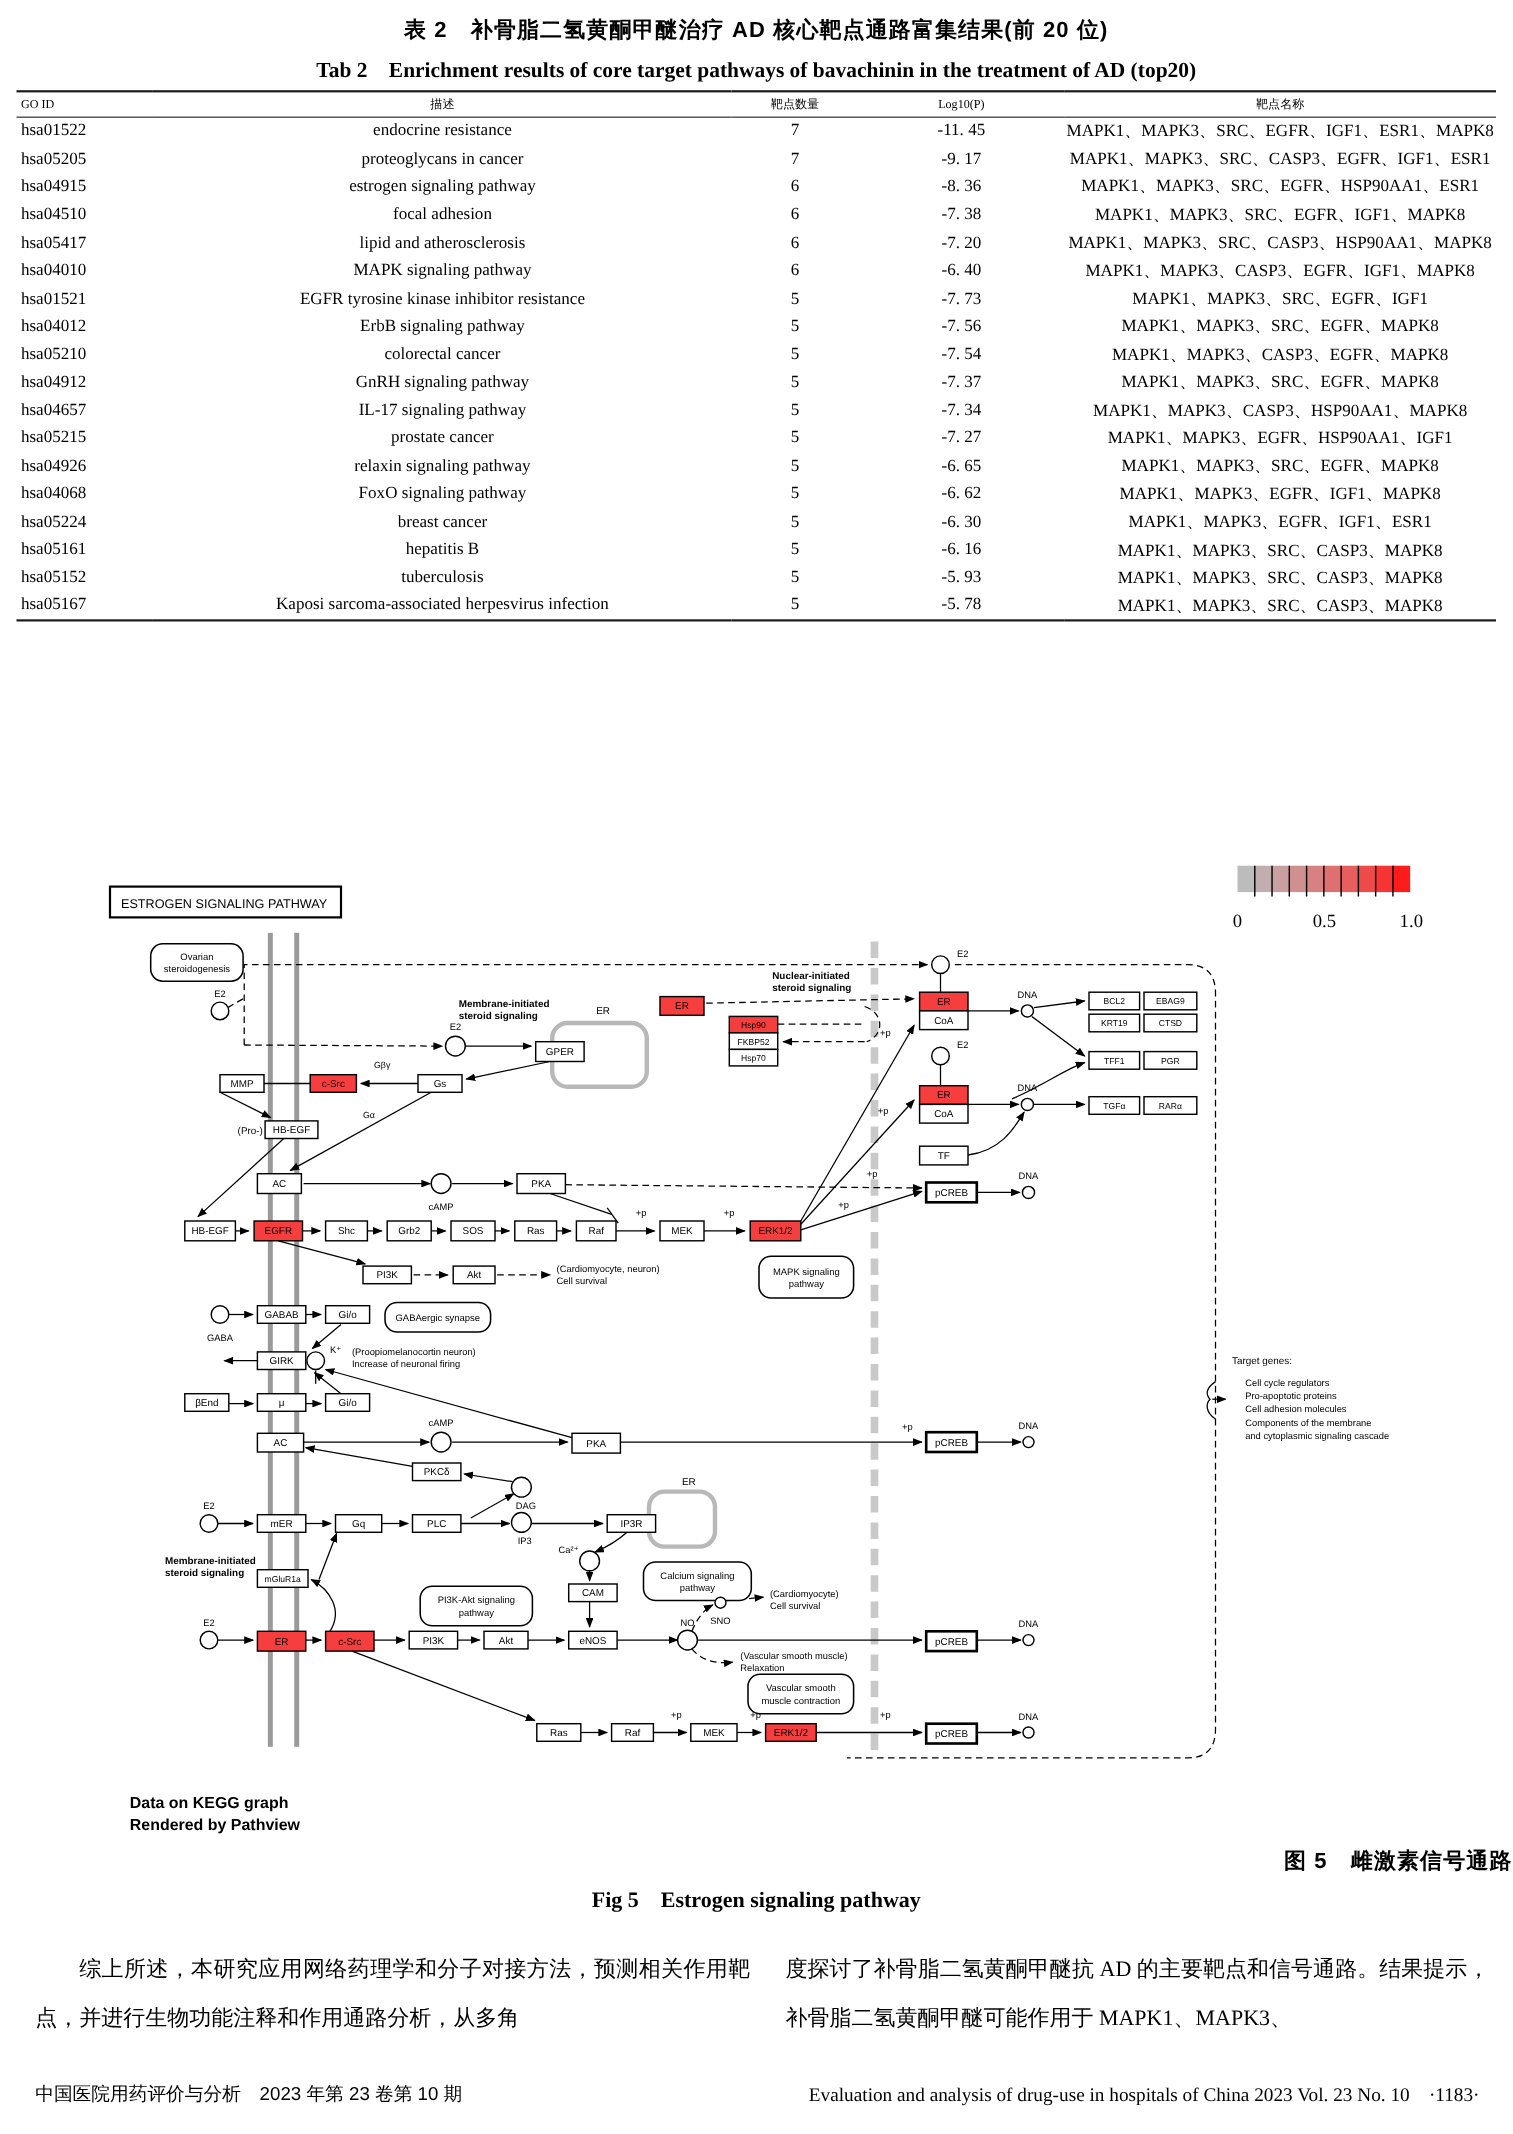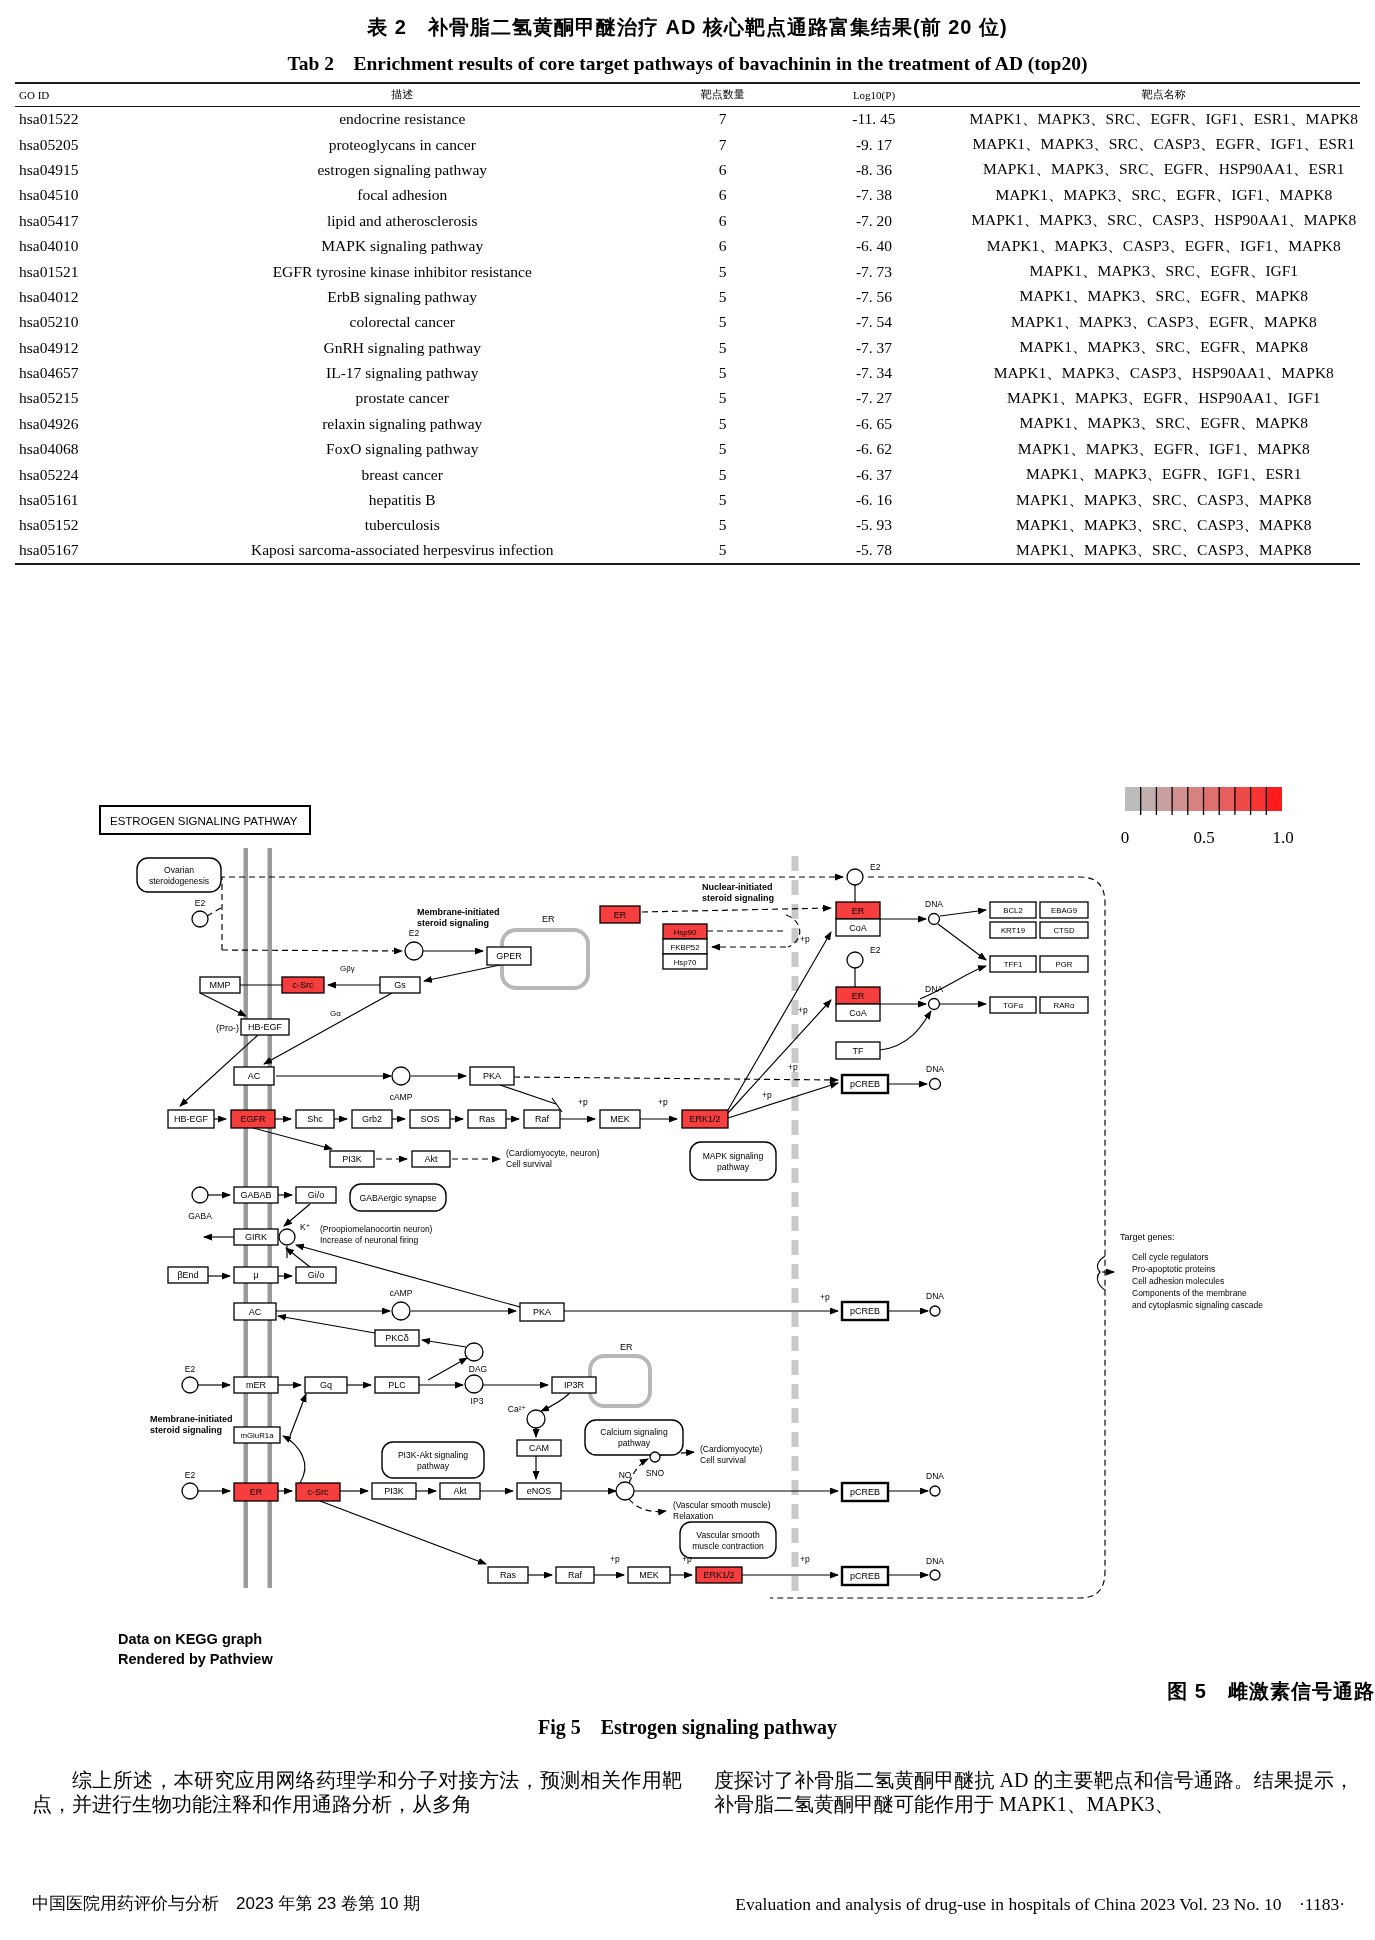--- a/index.html
+++ b/index.html
@@ -31,21 +31,21 @@
   .c0 { width:9.5%; } .c1 { width:40%; } .c2 { width:9%; } .c3 { width:14.5%; } .c4 { width:27%; }
   .diagram { position:absolute; top:778px; left:0; }
   .cap-ch {
     position:absolute; top:1678px; left:0; width:100%; text-align:right;
     font-family:"Liberation Sans","DejaVu Sans",sans-serif; font-size:20px; font-weight:bold; letter-spacing:1px;
   }
   .cap-en {
     position:absolute; top:1714px; left:0; width:100%; text-align:center;
     font-size:20px; font-weight:bold;
   }
-  .para { position:absolute; top:1768px; font-size:20px; line-height:24px; text-align:justify; }
+  .para { position:absolute; top:1768px; font-size:20px; line-height:45px; text-align:justify; }
   .para-left  { left:32px;  width:650px; text-indent:2em; }
   .para-right { left:714px; width:640px; }
   .footer-left {
     position:absolute; top:1892px; left:32px; font-size:17px;
     font-family:"Liberation Sans","DejaVu Sans",sans-serif;
   }
   .footer-right {
     position:absolute; top:1892px; right:30px; font-size:17.5px;
     font-family:"Liberation Serif","DejaVu Serif",serif;
   }
@@ -163,21 +163,21 @@
           <td class="c0">hsa04068</td>
           <td class="c1">FoxO signaling pathway</td>
           <td class="c2">5</td>
           <td class="c3">-6. 62</td>
           <td class="c4">MAPK1、MAPK3、EGFR、IGF1、MAPK8</td>
         </tr>
         <tr>
           <td class="c0">hsa05224</td>
           <td class="c1">breast cancer</td>
           <td class="c2">5</td>
-          <td class="c3">-6. 37</td>
+          <td class="c3">-6. 30</td>
           <td class="c4">MAPK1、MAPK3、EGFR、IGF1、ESR1</td>
         </tr>
         <tr>
           <td class="c0">hsa05161</td>
           <td class="c1">hepatitis B</td>
           <td class="c2">5</td>
           <td class="c3">-6. 16</td>
           <td class="c4">MAPK1、MAPK3、SRC、CASP3、MAPK8</td>
         </tr>
         <tr>

